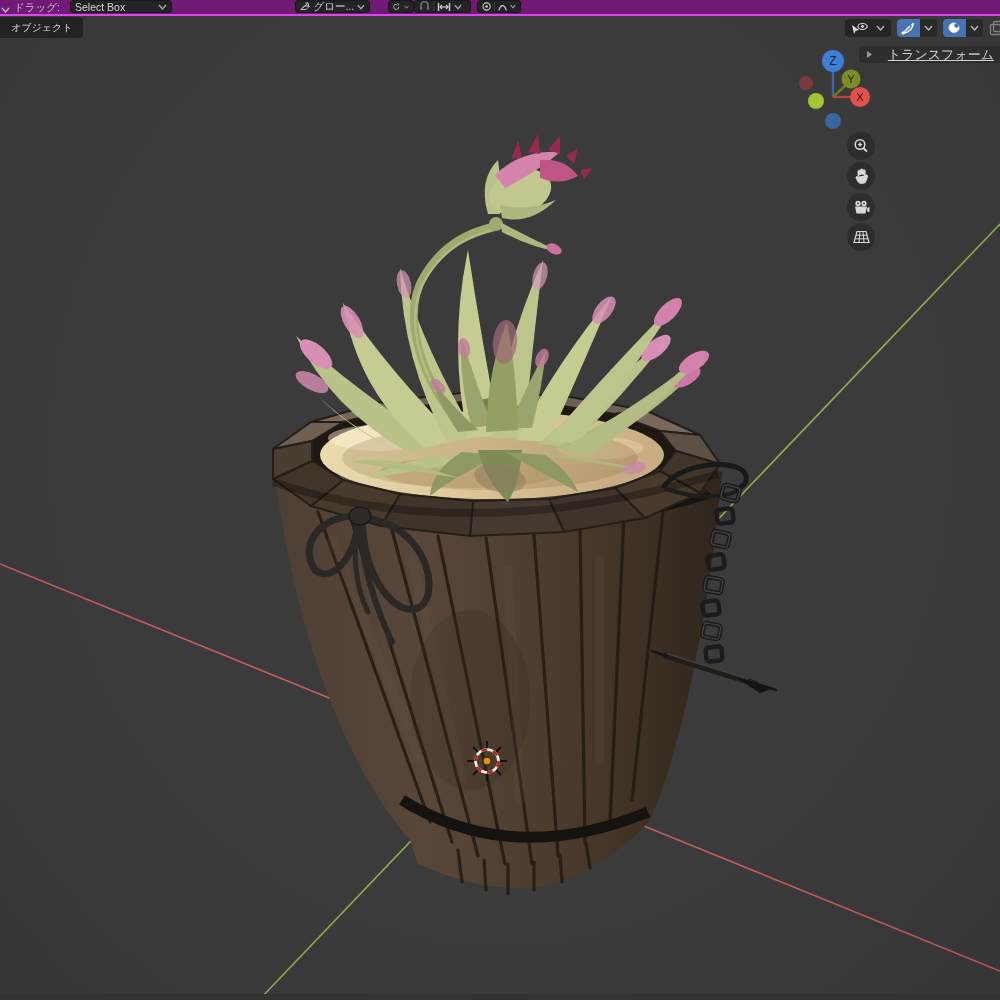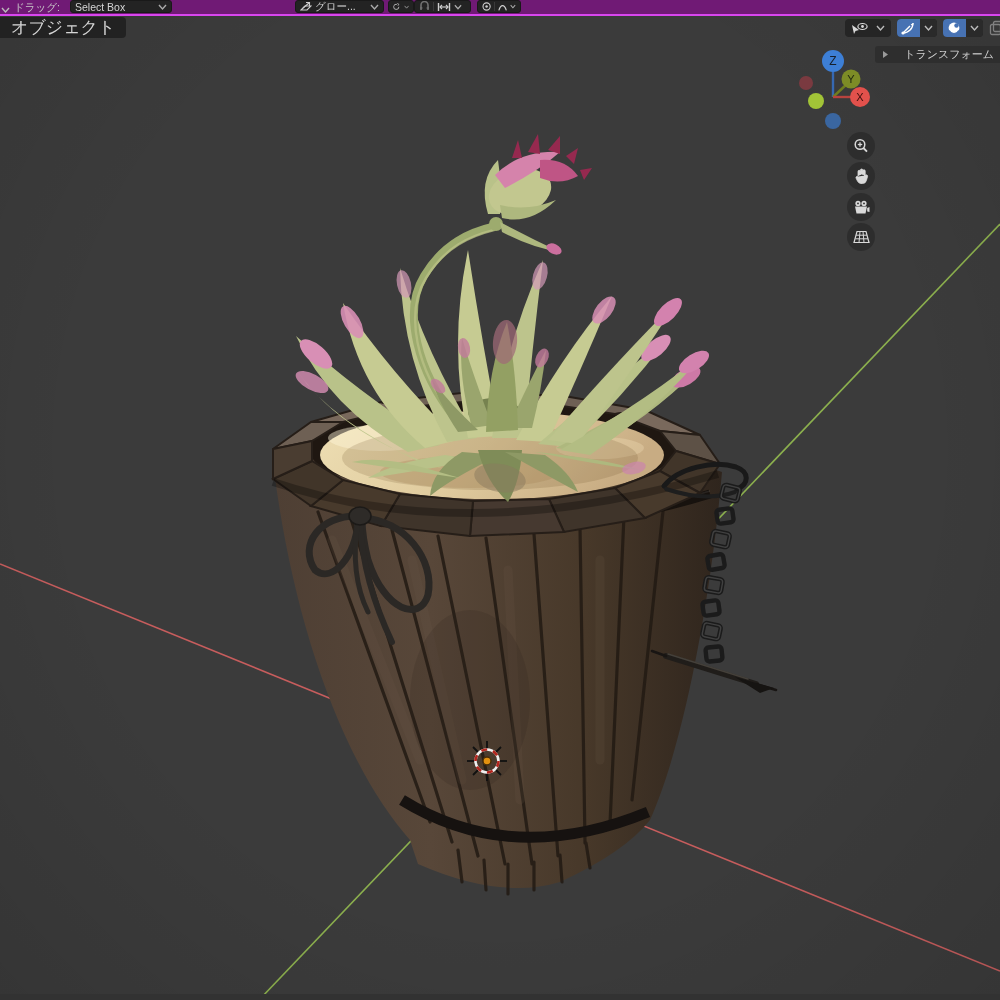--- a/index.html
+++ b/index.html
@@ -12,29 +12,29 @@
   .tb-label{position:absolute;top:0;height:14px;line-height:14px;
             font-size:10.5px;color:#c9c9c9;white-space:nowrap;}
   .pill{position:absolute;top:0;height:13px;background:#232323;border:1px solid #191919;
         border-radius:3px;display:flex;align-items:center;gap:3px;
         padding:0 4px;box-sizing:border-box;color:#d4d4d4;font-size:10.5px;white-space:nowrap;}
   .pill svg{display:block}
   .divider{width:1px;height:9px;background:#3a3a3a;}
   
   #mode-tab{position:absolute;left:0;top:17px;height:21px;line-height:21px;
             background:rgba(33,33,33,.92);border-radius:0 4px 4px 0;
-            padding:0 11px;font-size:17px;color:#d6d6d6;text-align:center;}
+            padding:0 11px;font-size:10px;color:#d6d6d6;text-align:center;}
   #toggles{position:absolute;top:19px;left:845px;height:18px;display:flex;gap:6px;align-items:center;}
   .tgl{height:18px;border-radius:4px;display:flex;align-items:center;overflow:hidden;background:#252525;}
   .tgl .seg{height:18px;display:flex;align-items:center;justify-content:center;padding:0 4px;}
   .seg.blue{background:#4772b3;}
   .seg.dark{background:#2a2a2a;}
   #transform-tab{position:absolute;right:0;top:46px;height:17px;display:flex;align-items:center;
                  gap:15px;background:rgba(45,45,45,.95);border-radius:3px 0 0 3px;
-                 padding:0 6px 0 7px;font-size:11px;color:#d2d2d2;}
+                 padding:0 6px 0 7px;font-size:13px;color:#d2d2d2;text-decoration:underline;}
   .navbtn{position:absolute;width:28px;height:28px;border-radius:50%;
           background:rgba(40,40,40,.72);display:flex;align-items:center;justify-content:center;}
   #scene{position:absolute;left:0;top:0;}
   #vignette{position:absolute;left:0;top:0;width:1000px;height:1000px;pointer-events:none;
             background:radial-gradient(ellipse at 50% 45%, rgba(0,0,0,0) 60%, rgba(0,0,0,.10) 100%);}
   #bottom-strip{position:absolute;left:0;bottom:0;width:1000px;height:6px;background:#323232;}
 </style>
 </head>
 <body>
 
@@ -250,21 +250,21 @@
     <svg class="tb-label" style="left:1px;top:3px" width="9" height="8" viewBox="0 0 9 8">
       <polyline points="1,2 4.5,6 8,2" fill="none" stroke="#bbb" stroke-width="1.4"></polyline>
     </svg>
     <span class="tb-label" style="left:14px">ドラッグ:</span>
     <div class="pill" style="left:70px;width:102px">
       <span>Select Box</span>
       <svg style="margin-left:auto" width="9" height="8" viewBox="0 0 9 8">
         <polyline points="1,2 4.5,6 8,2" fill="none" stroke="#aaa" stroke-width="1.4"></polyline>
       </svg>
     </div>
-    <div class="pill" style="left:295px;width:89px">
+    <div class="pill" style="left:295px;width:75px">
       <svg width="12" height="11" viewBox="0 0 12 11">
         <polygon points="1,9 5,5 11,5 7,9" fill="none" stroke="#cfcfcf" stroke-width="1.1"></polygon>
         <line x1="3" y1="7" x2="9" y2="2" stroke="#cfcfcf" stroke-width="1.1"></line>
         <polyline points="6,1.5 9.5,1.5 9.5,5" fill="none" stroke="#cfcfcf" stroke-width="1.1"></polyline>
       </svg>
       <span>グロー...</span>
       <svg style="margin-left:auto" width="9" height="8" viewBox="0 0 9 8">
         <polyline points="1,2 4.5,6 8,2" fill="none" stroke="#aaa" stroke-width="1.4"></polyline>
       </svg>
     </div>

